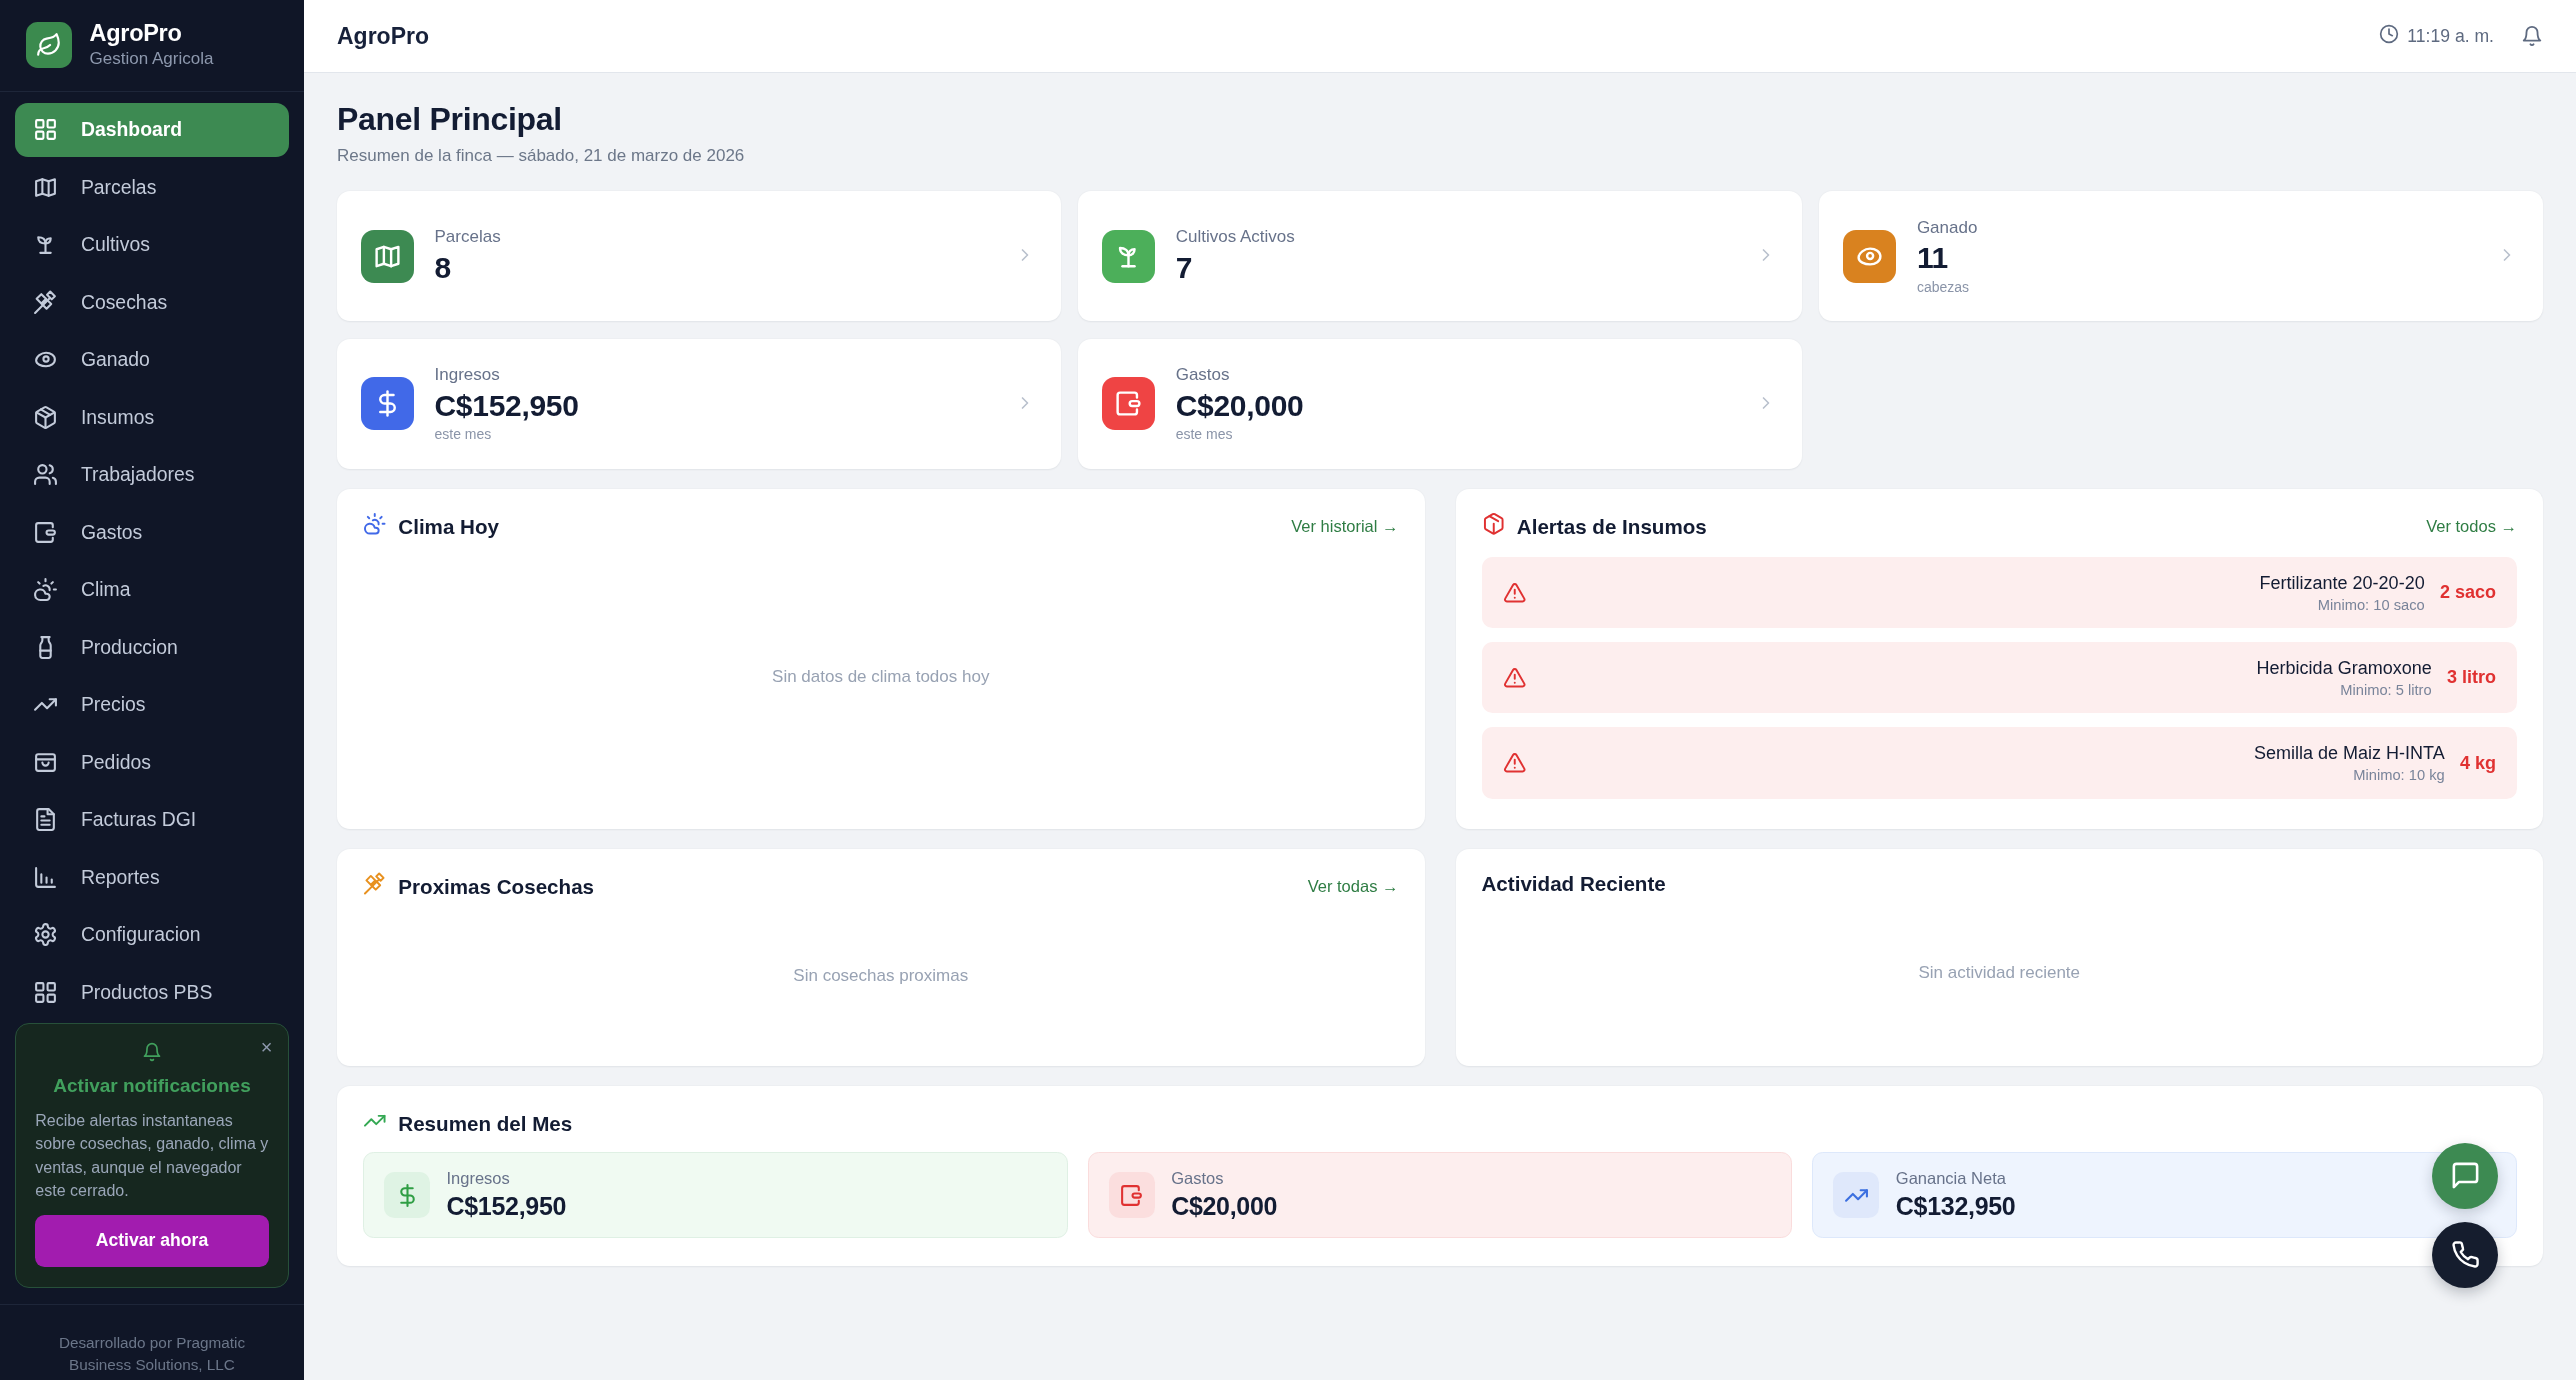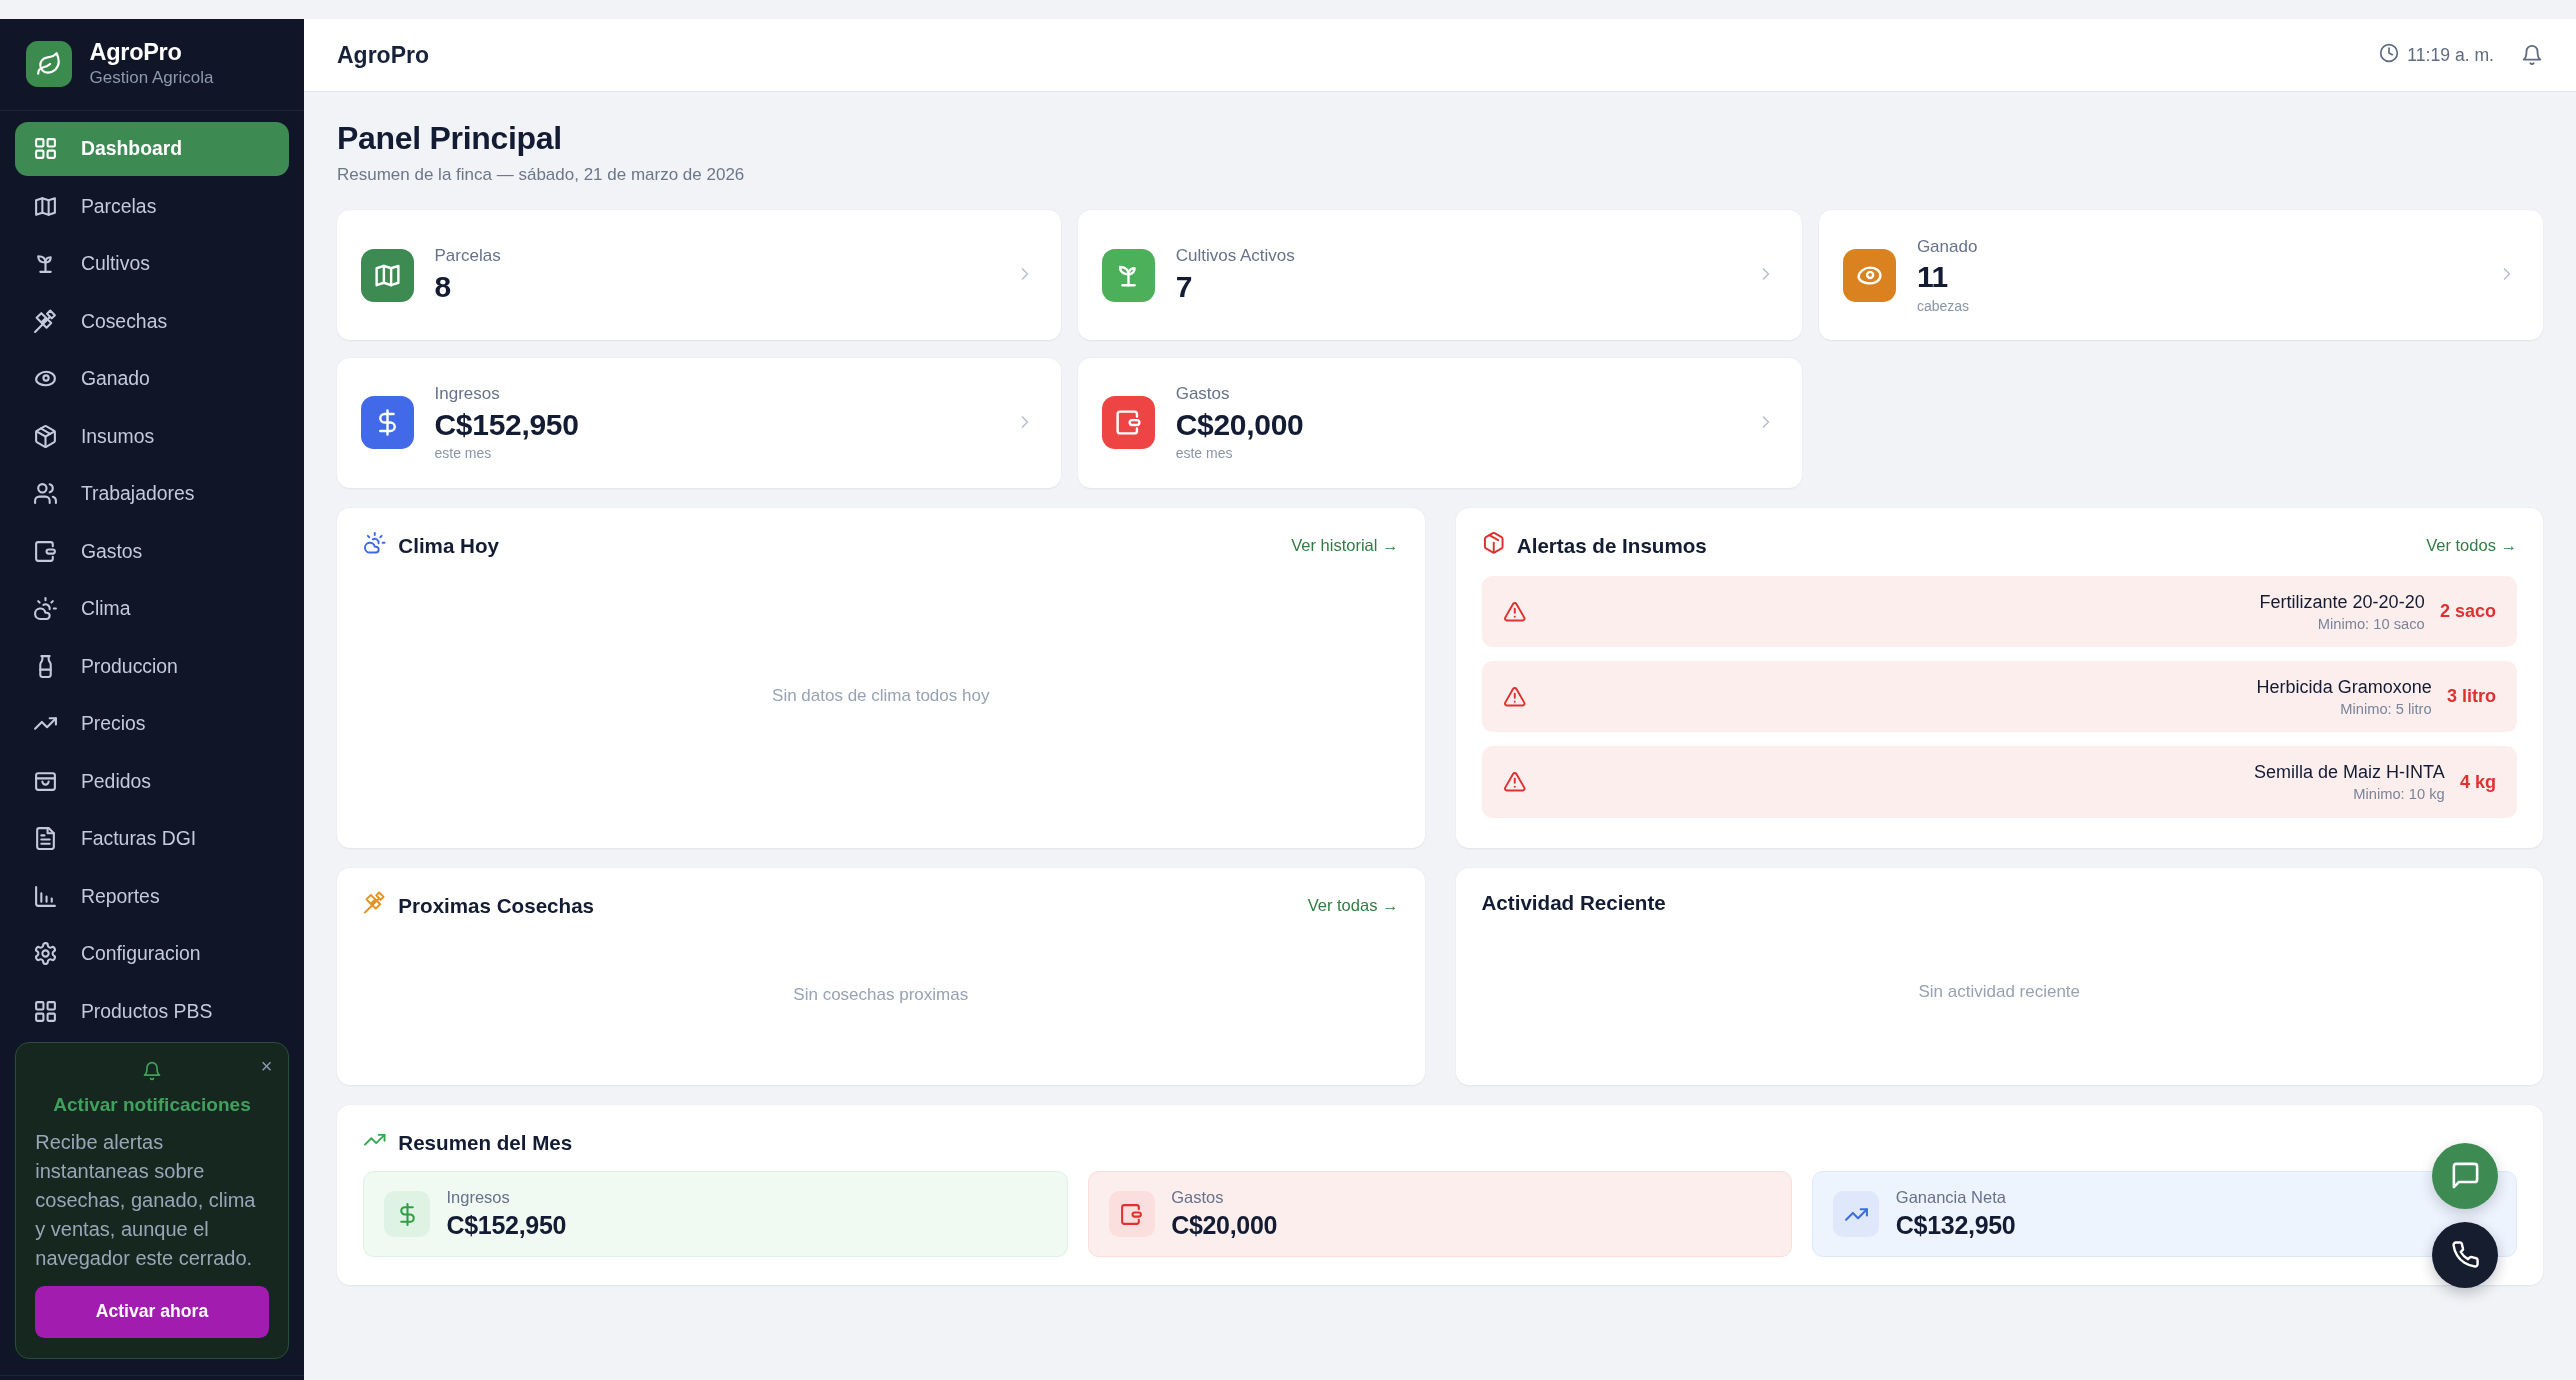--- a/index.html
+++ b/index.html
@@ -2,21 +2,21 @@
 <html style="font-size:9.4px"><head>
 <meta charset="utf-8">
 <style>
   * { margin:0; padding:0; box-sizing:border-box; }
   html, body {
     width:2576px; height:1381px;
     font-family:"Liberation Sans", sans-serif;
     background:#f1f3f6;
     overflow:hidden;
   }
-  .app { display:flex; width:2576px; height:971px;margin-top:19px; }
+  .app { display:flex; width:2576px; height:971px; }
 
   
   .sidebar {
     width:304px; flex:0 0 304px; height:1381px;
     background:#111827; background:#101627;
     display:flex; flex-direction:column;
     color:#cbd5e1;
   }
   .brand {
     display:flex; align-items:center; gap:17.6px;
@@ -50,21 +50,21 @@
   .notif-card {
     margin:0 15.3px 16.5px 15.3px;
     background:#16271f;
     border:0.6px solid #27503a;
     border-radius:14px;
     padding:17.6px 19px 20px 19px;
     position:relative;
   }
   .notif-head { display:flex; align-items:center; gap:11.8px; margin-bottom:11.8px;flex-direction:column; }
   .notif-title { color:#41a05d; font-size:19px; font-weight:bold; }
-  .notif-body { color:#9aa6b8; font-size:20px; line-height:1.45; margin-bottom:13px; }
+  .notif-body { color:#9aa6b8; font-size:16px; line-height:1.45; margin-bottom:13px; }
   .notif-btn {
     display:block; width:100%;
     background:#a21caf; color:#fff;
     border:none; border-radius:9.4px;
     padding:15.3px 0; font-size:17.6px; font-weight:bold;
     font-family:"Liberation Sans", sans-serif;
     cursor:pointer;
   }
   .notif-close {
     position:absolute; top:13px; right:15.3px;

